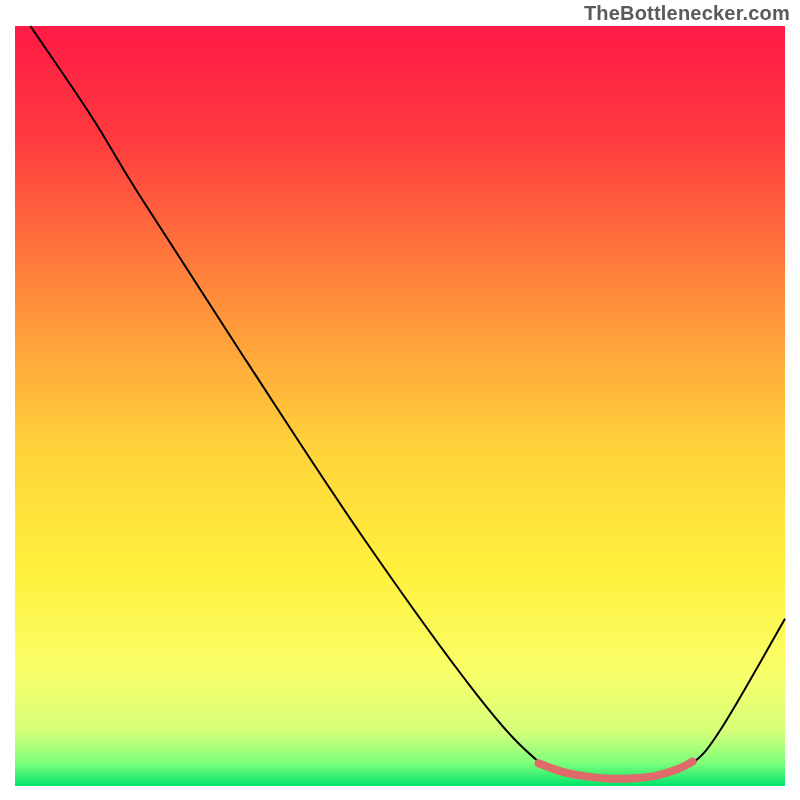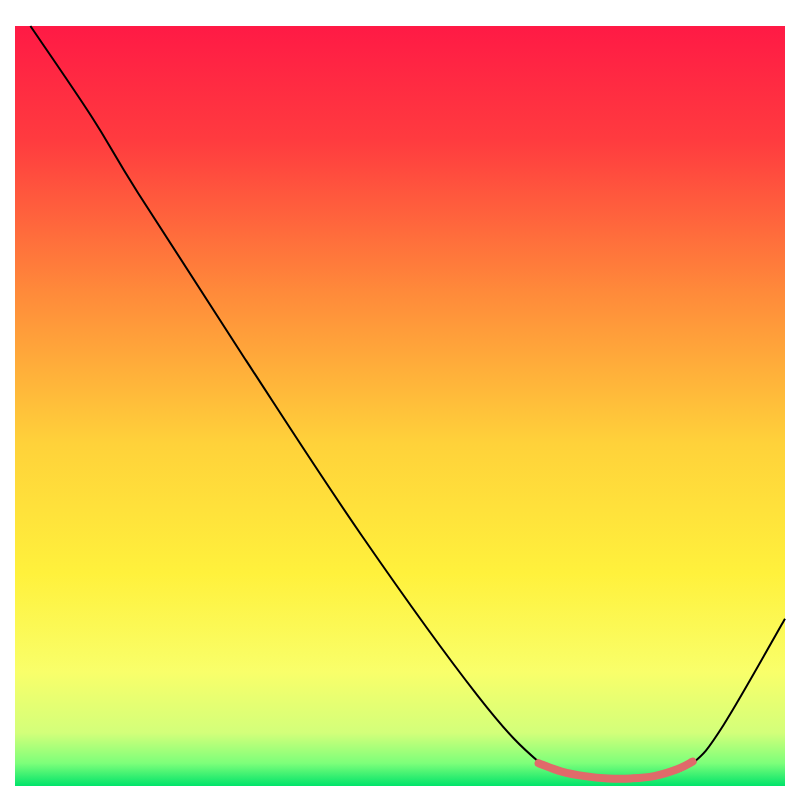--- a/index.html
+++ b/index.html
@@ -28,20 +28,21 @@
   svg.plot {
     position: absolute;
     left: 0;
     top: 0;
   }
 </style>
 </head>
 <body>
 
 <div class="chart-wrap">
+  <div class="attribution">TheBottlenecker.com</div>
   <svg class="plot" width="800" height="800">
     <defs>
       <linearGradient id="bgGrad" x1="0" y1="0" x2="0" y2="1">
           <stop offset="0%" stop-color="#ff1a45"></stop>
           <stop offset="15%" stop-color="#ff3b3f"></stop>
           <stop offset="35%" stop-color="#ff8a3a"></stop>
           <stop offset="55.00000000000001%" stop-color="#ffd23a"></stop>
           <stop offset="72%" stop-color="#fff13c"></stop>
           <stop offset="85%" stop-color="#f9ff6a"></stop>
           <stop offset="93%" stop-color="#d3ff7a"></stop>

